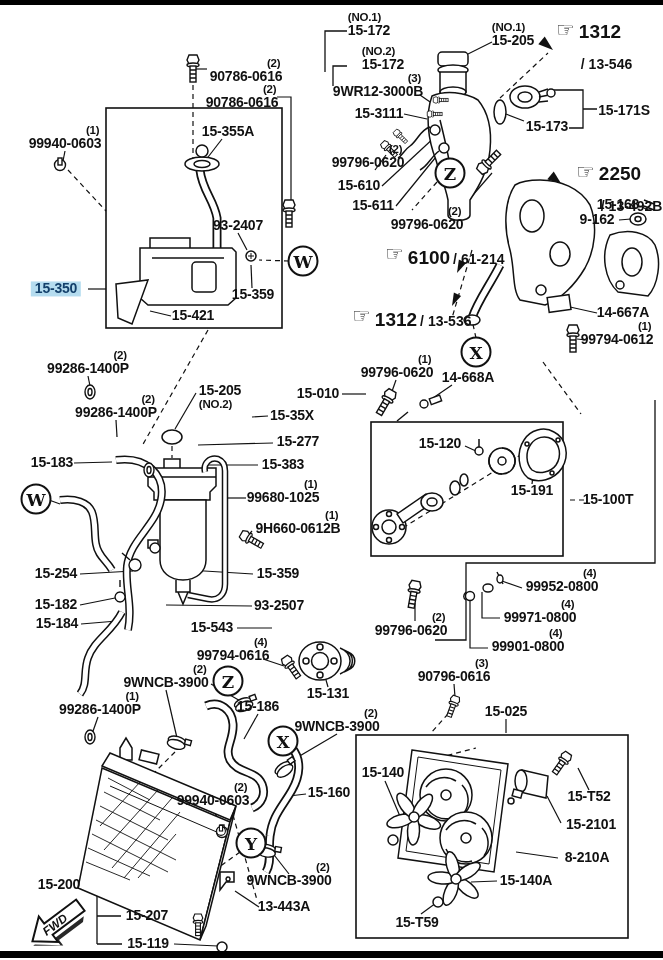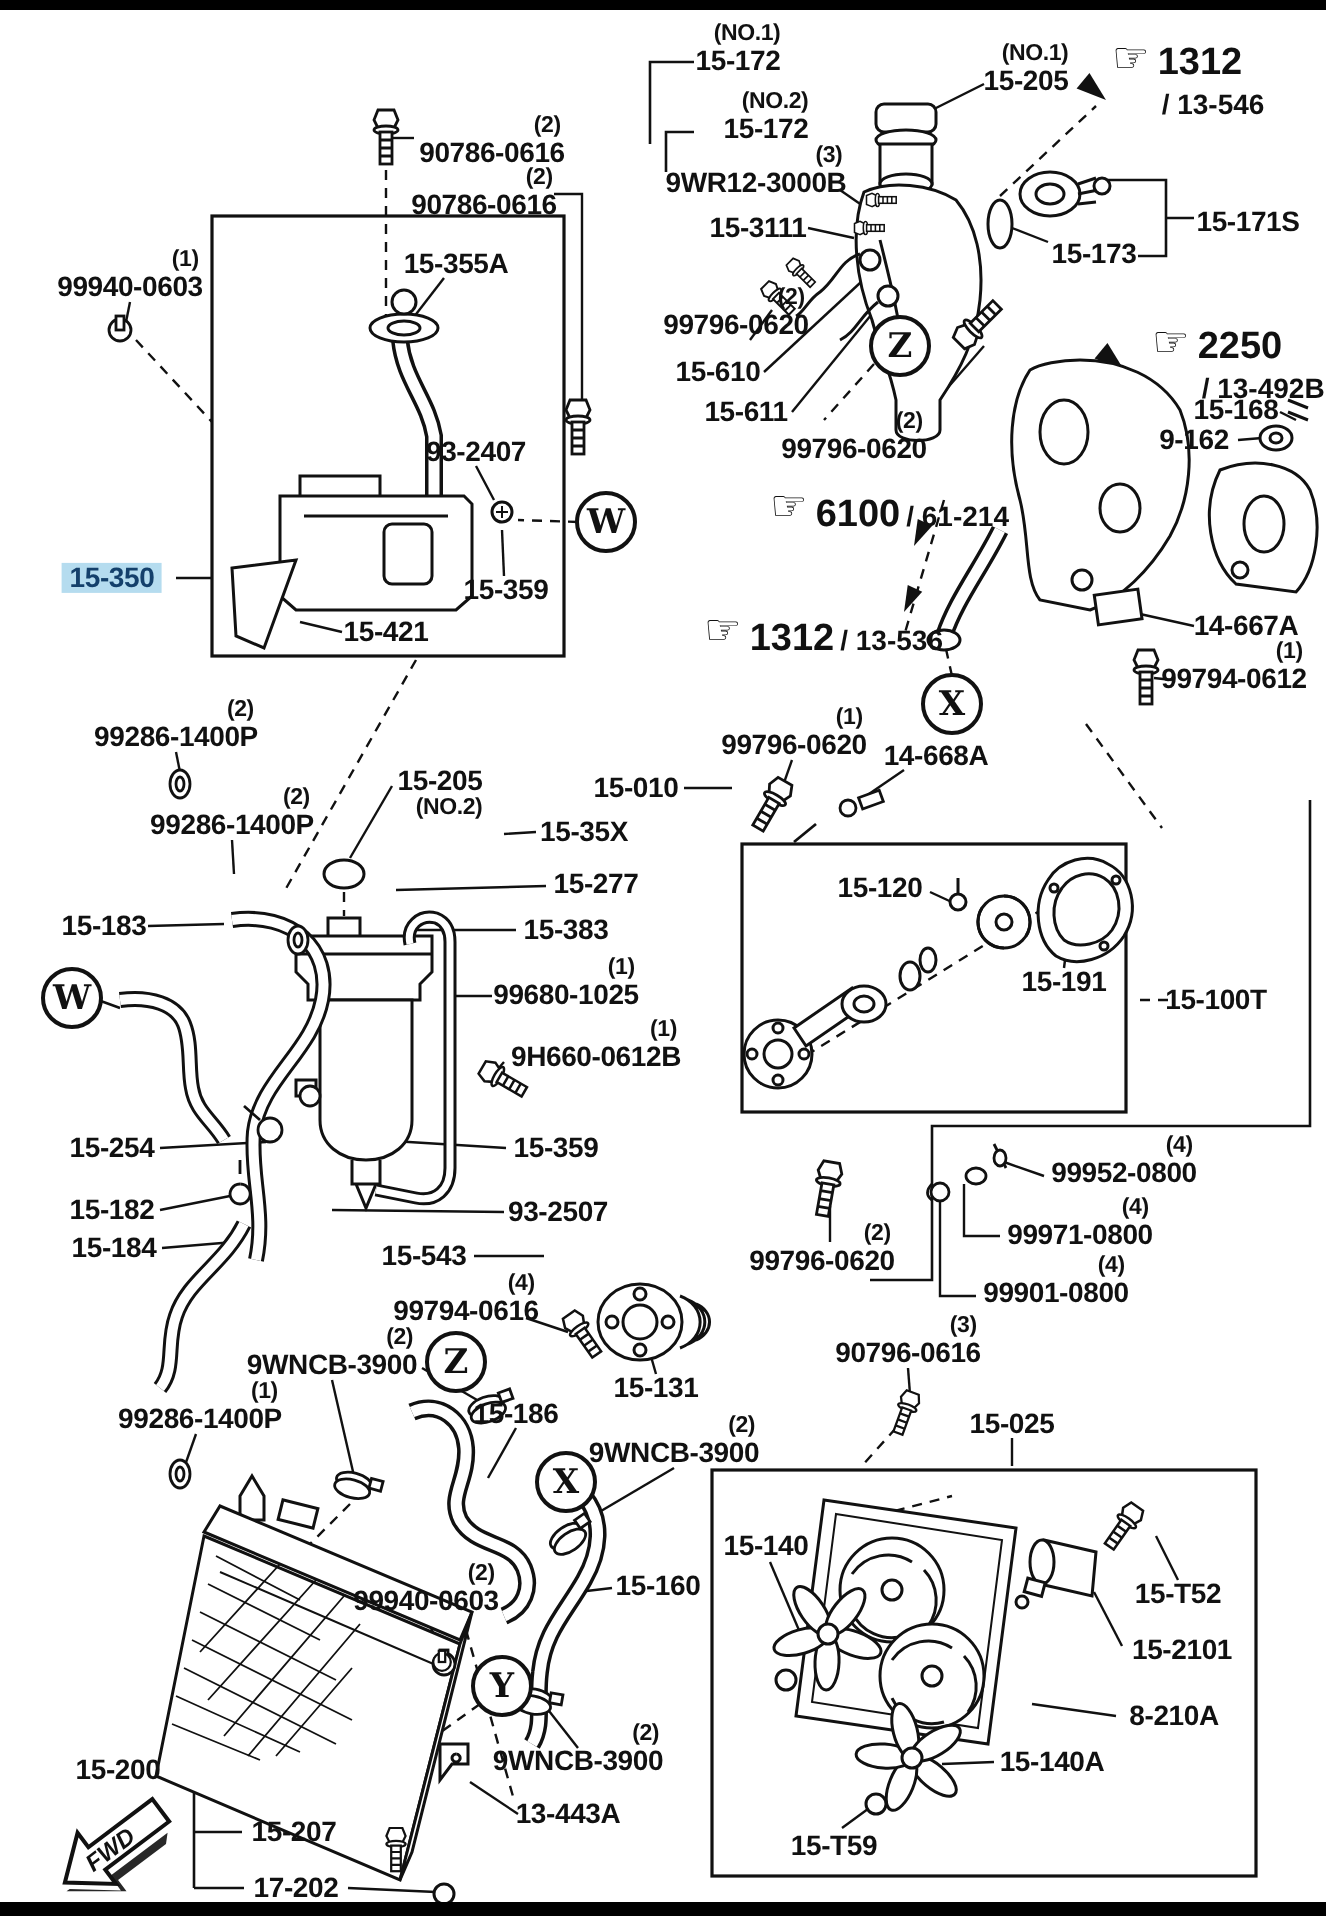--- a/index.html
+++ b/index.html
@@ -2,32 +2,32 @@
 <html><head>
 <meta charset="utf-8">
 <style>
   html,body{margin:0;padding:0;background:#888;}
   #stage{position:relative;width:663px;height:960px;background:#fff;overflow:hidden;
          font-family:"Liberation Sans","DejaVu Sans",sans-serif;color:#111;}
   .art{position:absolute;left:0;top:0;}
   .lbl{position:absolute;transform:translate(-50%,-50%);white-space:nowrap;text-align:center;
        font-weight:bold;font-size:14px;line-height:1.08;letter-spacing:-0.2px;color:#111;z-index:4;}
   .qty{display:block;font-size:11.5px;text-align:right;padding-right:2px;}
-  .note{display:block;font-size:11.5px;text-align:right;}
+  .note{display:block;font-size:11.5px;text-align:left;}
   .pn2{display:block;}
   .hl{background:#b5dcef;color:#14406b;padding:0 4px;}
   .mk{position:absolute;width:27px;height:27px;border:2px solid #111;border-radius:50%;background:#fff;
       display:flex;align-items:center;justify-content:center;transform:translate(-50%,-50%);
       font-family:"DejaVu Serif",serif;font-weight:bold;font-size:17px;z-index:4;}
   .co{position:absolute;display:flex;color:#111;font-weight:bold;white-space:nowrap;z-index:4;}
   .co .hand{font-size:21px;font-weight:normal;line-height:1;margin-right:4px;transform:translateY(-3px);}
   .co .code{font-size:19px;line-height:1;}
   .co .ref{font-size:14px;}
   .co.stacked .stack{display:flex;flex-direction:column;}
-  .co.stacked .ref{margin-top:3px;margin-left:2px;}
+  .co.stacked .ref{margin-top:15px;margin-left:2px;}
   .co.inline{align-items:baseline;}
   .co.inline .ref{margin-left:3px;}
   .bar{position:absolute;left:0;width:663px;background:#000;z-index:5;}
 </style>
 </head>
 <body>
 
 <div id="stage">
   <div class="bar" style="top:0;height:5px"></div>
   <div class="bar" style="top:951px;height:7px"></div>
@@ -472,21 +472,21 @@
   <div class="lbl" style="left:166px;top:677px"><span class="qty">(2)</span><span>9WNCB-3900</span></div>
   <div class="lbl" style="left:258px;top:707px">15-186</div>
   <div class="lbl" style="left:337px;top:721px"><span class="qty">(2)</span><span>9WNCB-3900</span></div>
   <div class="lbl" style="left:100px;top:704px"><span class="qty">(1)</span><span>99286-1400P</span></div>
   <div class="lbl" style="left:213px;top:795px"><span class="qty">(2)</span><span>99940-0603</span></div>
   <div class="lbl" style="left:329px;top:793px">15-160</div>
   <div class="lbl" style="left:289px;top:875px"><span class="qty">(2)</span><span>9WNCB-3900</span></div>
   <div class="lbl" style="left:284px;top:907px">13-443A</div>
   <div class="lbl" style="left:59px;top:885px">15-200</div>
   <div class="lbl" style="left:147px;top:916px">15-207</div>
-  <div class="lbl" style="left:148px;top:944px">17-202</div>
+  <div class="lbl" style="left:148px;top:944px">15-119</div>
   <div class="lbl" style="left:562px;top:581px"><span class="qty">(4)</span><span>99952-0800</span></div>
   <div class="lbl" style="left:540px;top:612px"><span class="qty">(4)</span><span>99971-0800</span></div>
   <div class="lbl" style="left:528px;top:641px"><span class="qty">(4)</span><span>99901-0800</span></div>
   <div class="lbl" style="left:411px;top:625px"><span class="qty">(2)</span><span>99796-0620</span></div>
   <div class="lbl" style="left:454px;top:671px"><span class="qty">(3)</span><span>90796-0616</span></div>
   <div class="lbl" style="left:506px;top:712px">15-025</div>
   <div class="lbl" style="left:383px;top:773px">15-140</div>
   <div class="lbl" style="left:589px;top:797px">15-T52</div>
   <div class="lbl" style="left:591px;top:825px">15-2101</div>
   <div class="lbl" style="left:587px;top:858px">8-210A</div>

